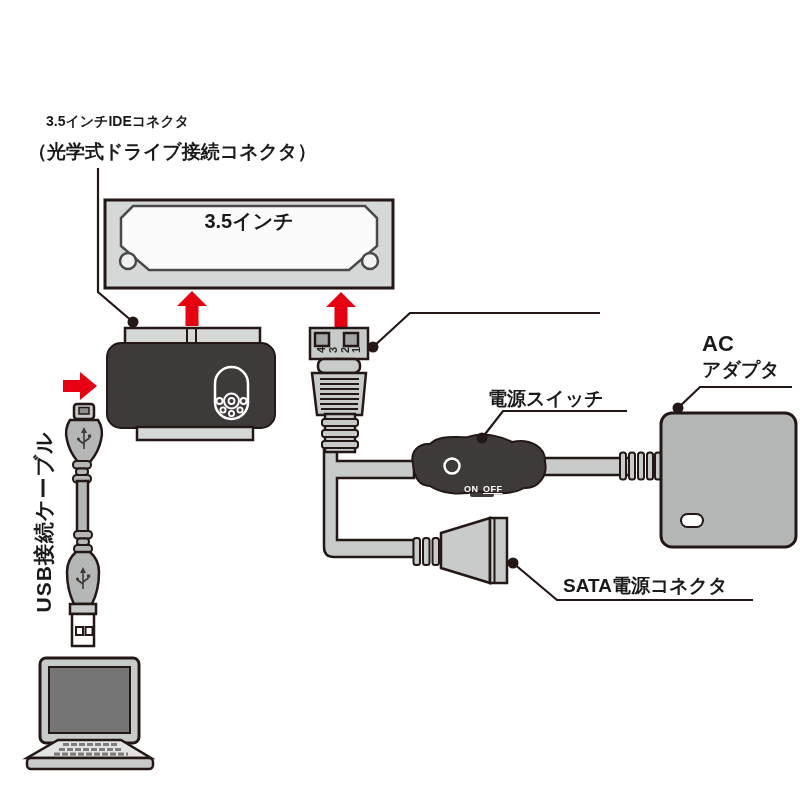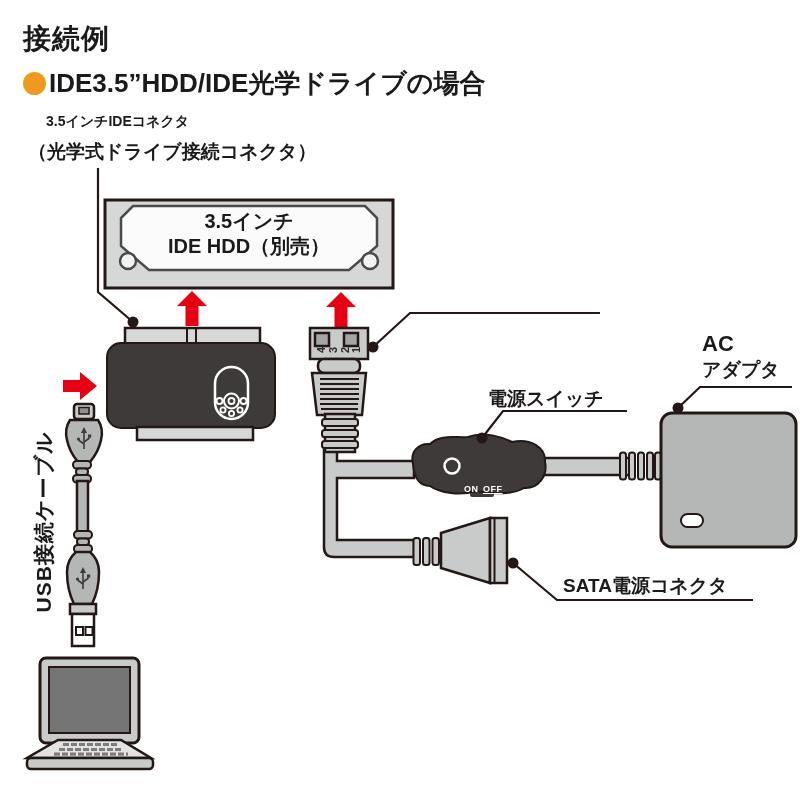--- a/index.html
+++ b/index.html
@@ -180,36 +180,26 @@
     </g>
     <g fill="#231815">
       <circle cx="133" cy="322" r="5.5"></circle>
       <circle cx="373" cy="347" r="5.5"></circle>
       <circle cx="482" cy="438" r="5.5"></circle>
       <circle cx="678" cy="408" r="5.5"></circle>
       <circle cx="513" cy="563" r="5.5"></circle>
     </g>
   </svg>
 
-  <div class="hdr">
-    <div class="title">接続例</div>
-    <div class="subtitle">
-      <svg width="23" height="23">
-        <circle cx="11.5" cy="11.5" r="11.5" fill="#ee9a1e"></circle>
-      </svg>
-      <span>IDE3.5”HDD/IDE光学ドライブの場合</span>
-    </div>
-  </div>
 
   <div class="lbl lbl-ide1">3.5インチIDEコネクタ</div>
   <div class="lbl lbl-ide2">（光学式ドライブ接続コネクタ）</div>
 
   <div class="lbl lbl-hdd">
     <div>3.5インチ</div>
-    <div>IDE HDD（別売）</div>
   </div>
 
   <div class="lbl lbl-switch">電源スイッチ</div>
 
   <div class="lbl lbl-sata">SATA電源コネクタ</div>
 
   <div class="lbl lbl-ac">
     <span class="ac-big">AC</span>
     <span>アダプタ</span>
   </div>

